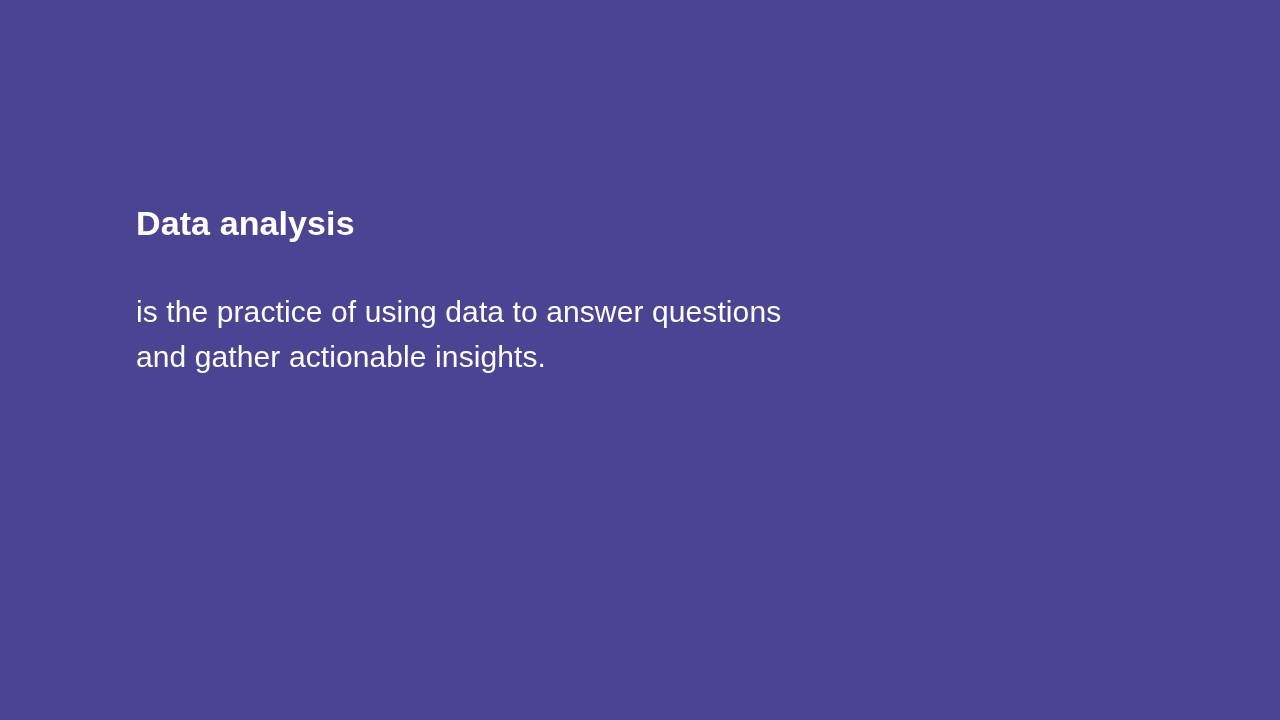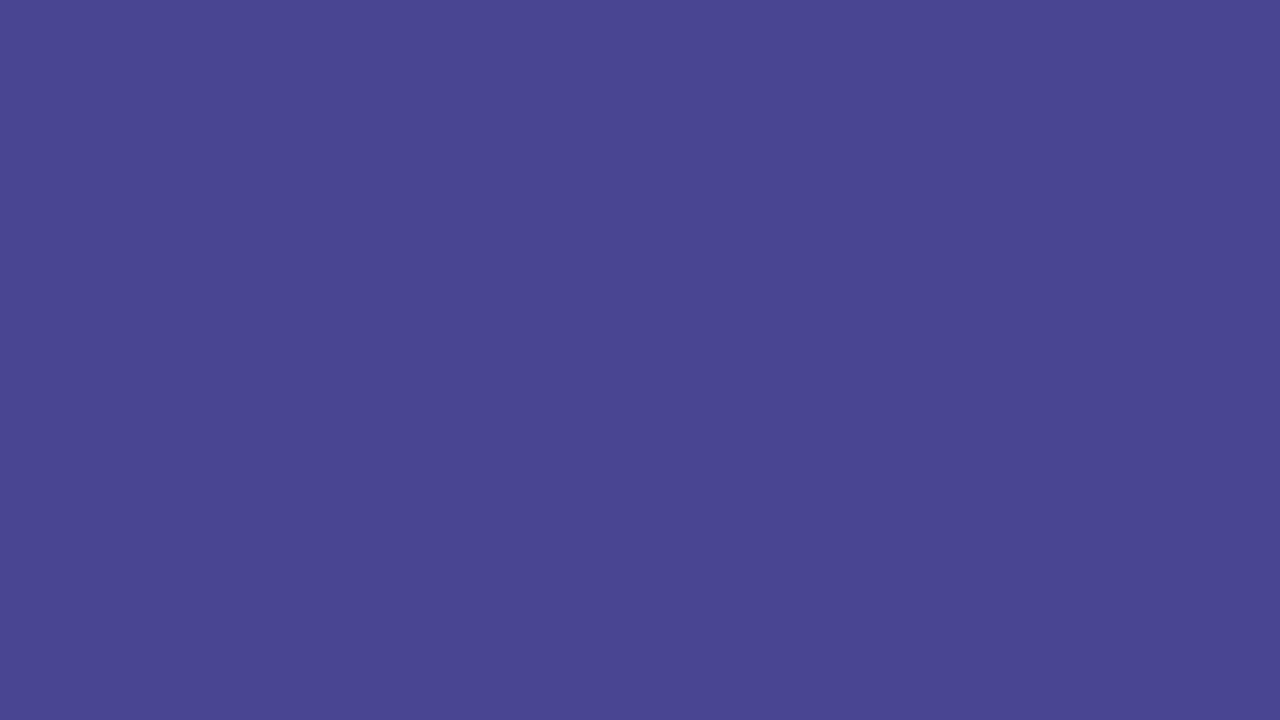--- a/index.html
+++ b/index.html
@@ -46,14 +46,17 @@
     letter-spacing: 0.1px;
     color: #fdfdfd;
     white-space: pre-line;
   }
 </style>
 </head>
 <body>
 
 <div class="slide">
   <div class="content-block">
+    <h1 class="slide-heading">Data analysis</h1>
+    <p class="slide-body">is the practice of using data to answer questions
+and gather actionable insights.</p>
   </div>
 </div>
 
 </body></html>

